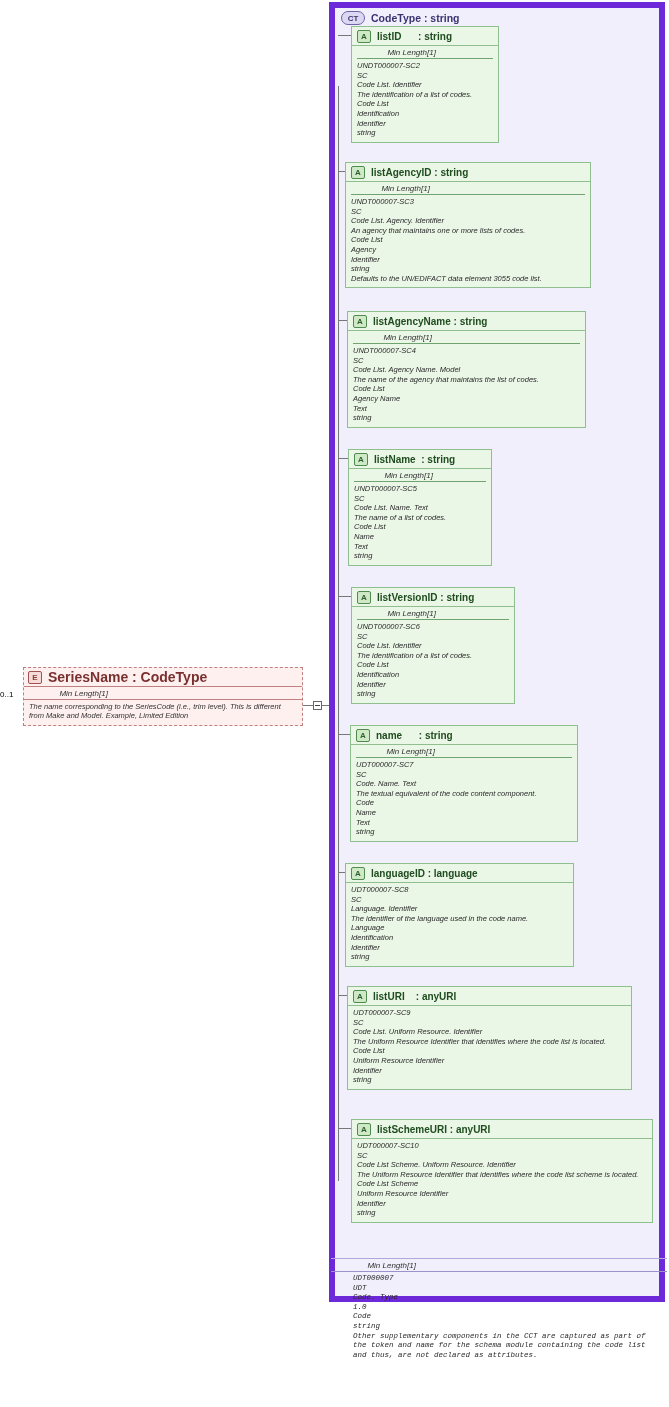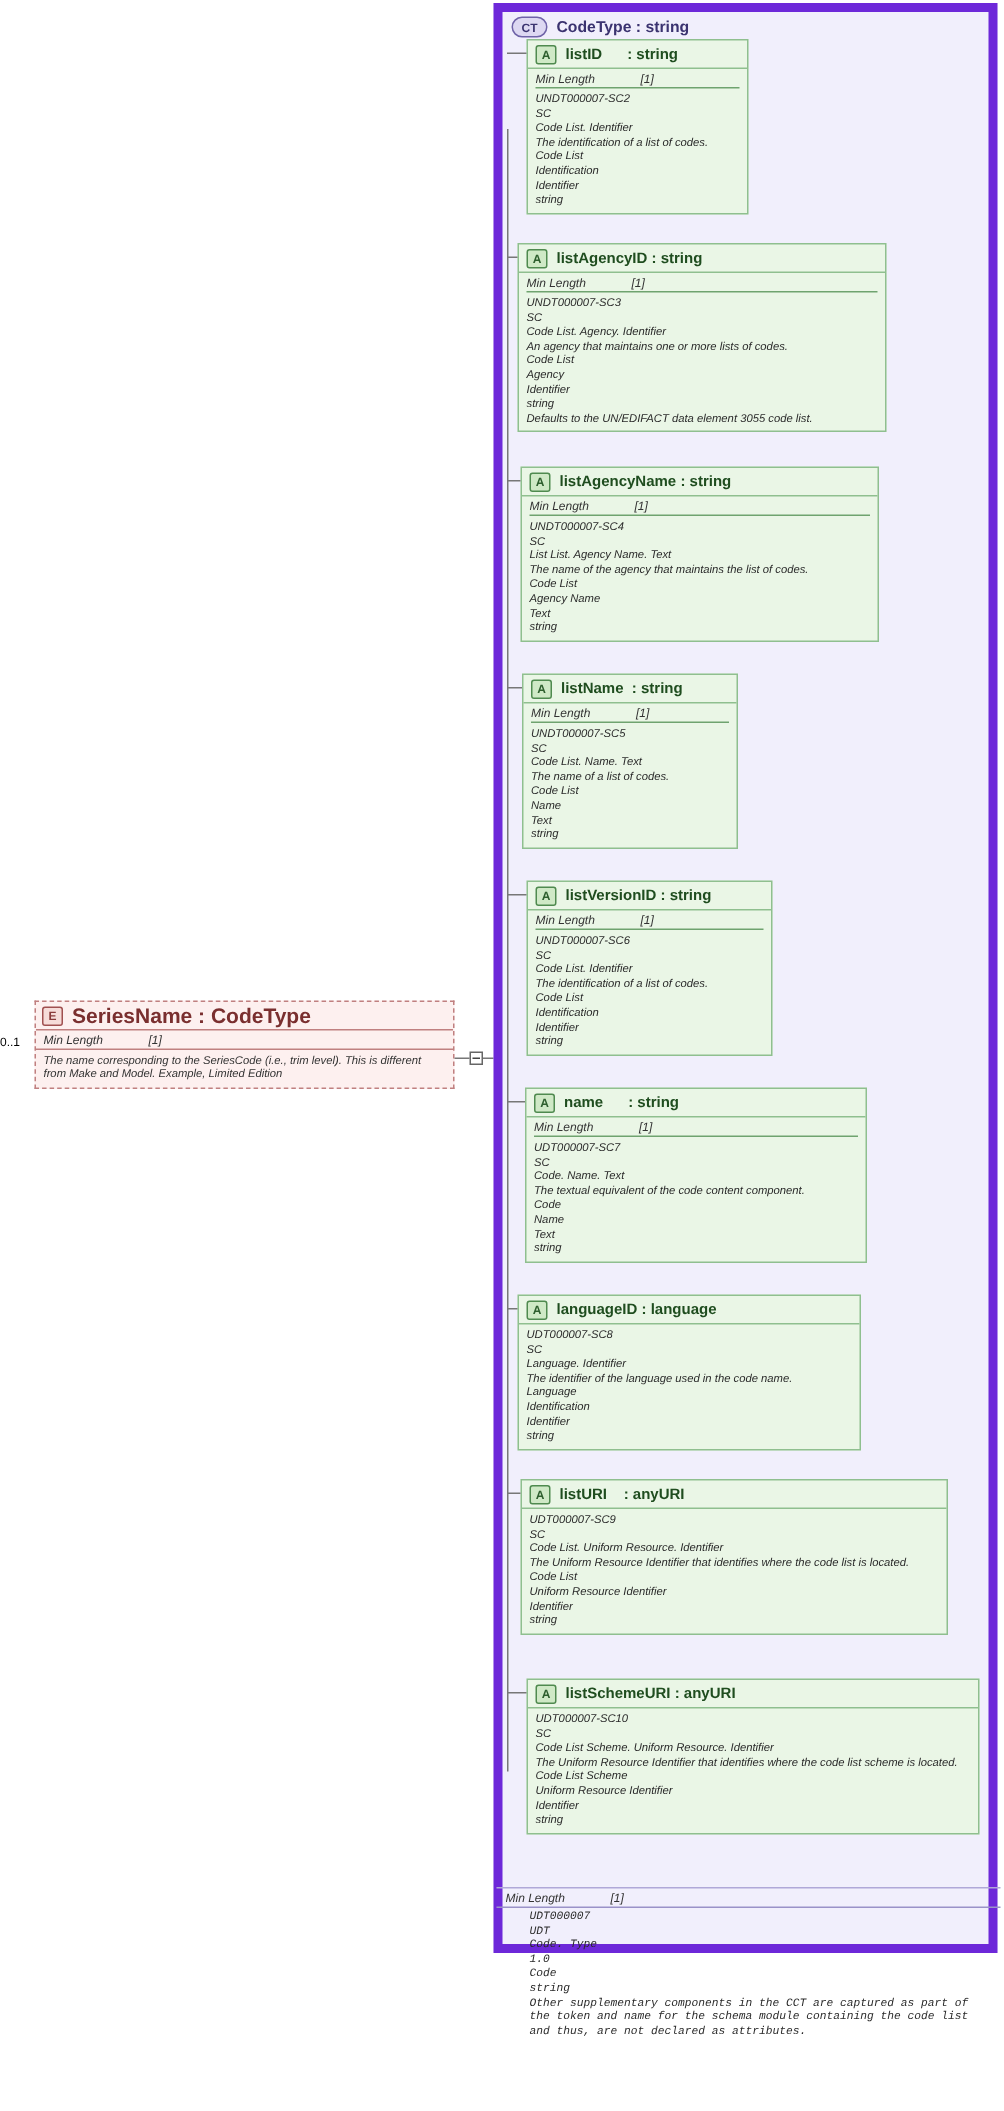--- a/index.html
+++ b/index.html
@@ -66,20 +66,21 @@
   .prop-row {
     display: flex;
     align-items: baseline;
     padding: 2px 5px 1px 5px;
     font-size: 8px;
   }
   .prop-name {
     font-style: italic;
     color: #333;
     min-width: 70px;
+    text-align: right;
   }
   .prop-card {
     font-style: italic;
     color: #333;
   }
   .elem-doc {
     padding: 2px 5px 4px 5px;
     font-size: 7.5px;
     font-style: italic;
     color: #333;
@@ -322,21 +323,21 @@
         </div>
         <div class="attr-rule"></div>
         <div class="prop-row">
           <span class="prop-name">Min Length</span>
           <span class="prop-card">[1]</span>
         </div>
         <div class="attr-underline"></div>
         <div class="attr-lines">
           <div>UNDT000007-SC4</div>
           <div>SC</div>
-          <div>List List. Agency Name. Text</div>
+          <div>Code List. Agency Name. Model</div>
           <div>The name of the agency that maintains the list of codes.</div>
           <div>Code List</div>
           <div>Agency Name</div>
           <div>Text</div>
           <div>string</div>
         </div>
       </div>
       <div class="conn conn-h" style="left: 338px; top: 320px; width: 9px;"></div>
       <div class="attr-box" style="left: 348px; top: 449px; width: 144px;">
         <div class="attr-head">

